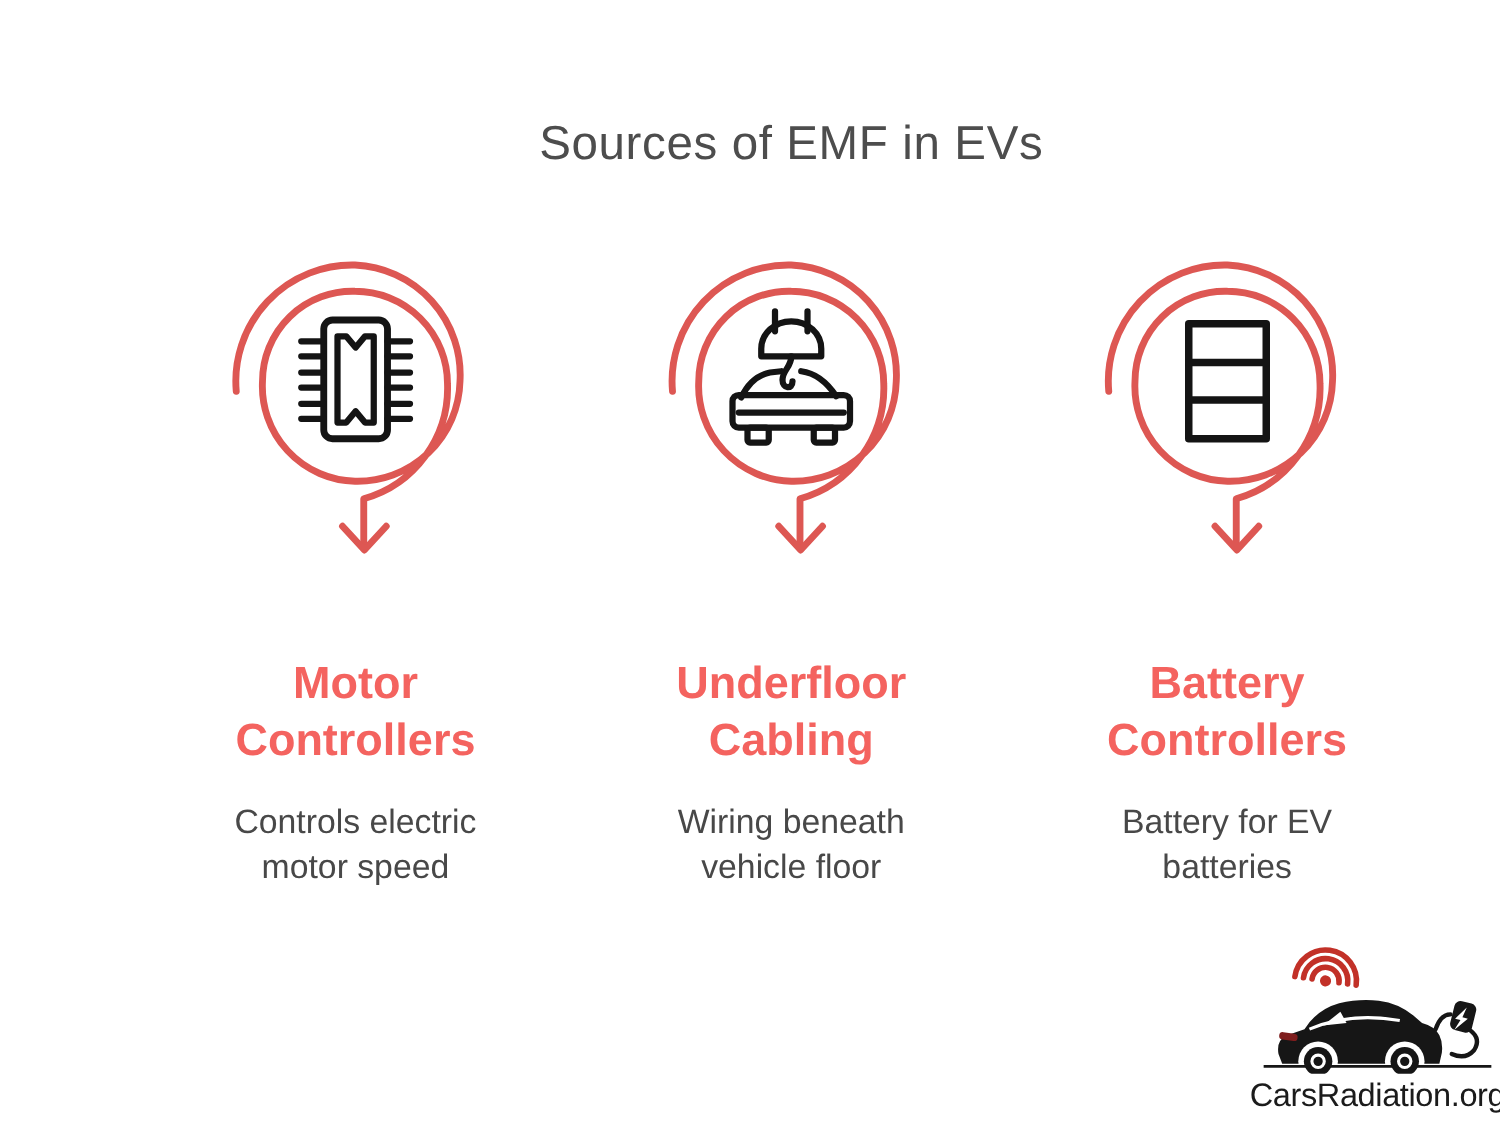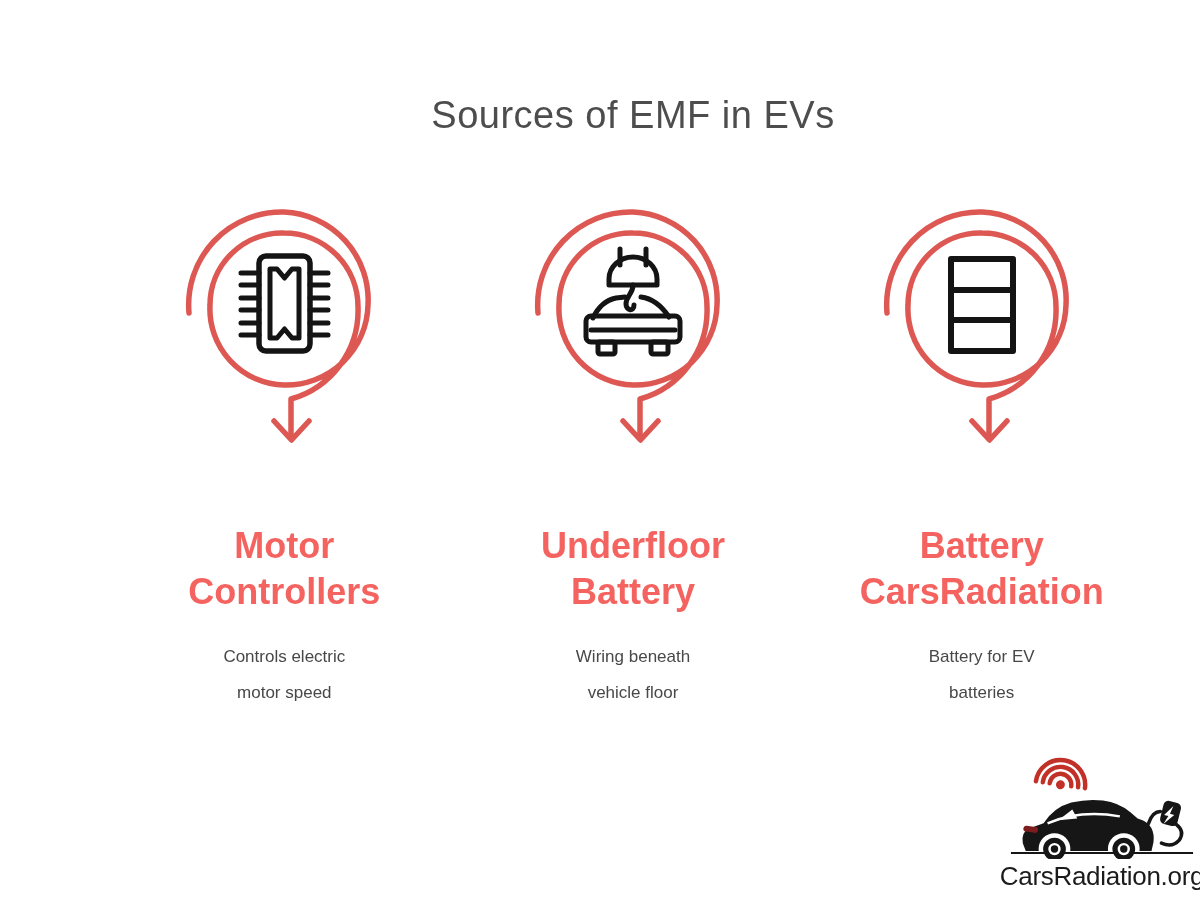--- a/index.html
+++ b/index.html
@@ -58,21 +58,21 @@
   .col-heading{
     margin-top:74px;
     font-size:36px;
     line-height:46px;
     font-weight:700;
     color:var(--accent-heading);
     white-space:pre-line;
   }
   .col-desc{
     margin-top:24px;
-    font-size:17px;
+    font-size:27px;
     line-height:36px;
     font-weight:400;
     color:var(--body-text);
     white-space:pre-line;
   }
   .logo{
     position:absolute;
     right:24px;
     bottom:8px;
     width:214px;
@@ -127,38 +127,38 @@
           <path class="ink" stroke-width="5" d="M110 90 C110 99 103 101 103 109 C103 116 111 117 111 110"></path>
           <path class="ink" stroke-width="5" d="M70 123 Q78 106 93 103 L102 102"></path>
           <path class="ink" stroke-width="5" d="M118 102 Q134 104 146 122"></path>
           <rect class="ink" x="63" y="121" width="94" height="26" rx="5" stroke-width="5"></rect>
           <path class="ink" stroke-width="5" d="M68 135 L152 135"></path>
           <rect class="ink" x="75" y="147" width="17" height="12" rx="2" stroke-width="5"></rect>
           <rect class="ink" x="128" y="147" width="17" height="12" rx="2" stroke-width="5"></rect>
         </g>
       </svg>
       <h2 class="col-heading">Underfloor
-Battery</h2>
+Cabling</h2>
       <p class="col-desc">Wiring beneath
 vehicle floor</p>
     </div>
 
     <div class="column">
       <svg class="glyph" width="220" height="254" viewBox="0 0 220 254">
         <g>
           <path class="spiral" d="M 15 118 A 93 93 0 0 1 110 17 A 88 88 0 0 1 194 110 A 82 82 0 0 1 110 190 A 76 76 0 0 1 36 110 A 72 72 0 0 1 110 38 A 74 74 0 0 1 184 112 A 92 92 0 0 1 117 204 L 117 240"></path>
           <path class="spiral" d="M 100 226 L 117.5 245 L 135 226"></path>
         </g>
         <g>
           <rect class="ink" x="79" y="64" width="62" height="92" stroke-width="6"></rect>
           <path class="ink" stroke-width="6" d="M79 95 L141 95 M79 125 L141 125"></path>
         </g>
       </svg>
       <h2 class="col-heading">Battery
-CarsRadiation</h2>
+Controllers</h2>
       <p class="col-desc">Battery for EV
 batteries</p>
     </div>
 
   </div>
 
   <div class="logo">
     <svg width="198" height="104" viewBox="0 0 200 105">
 
       <g>

